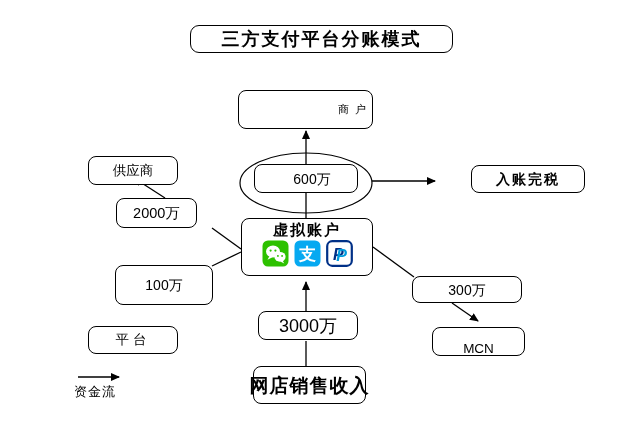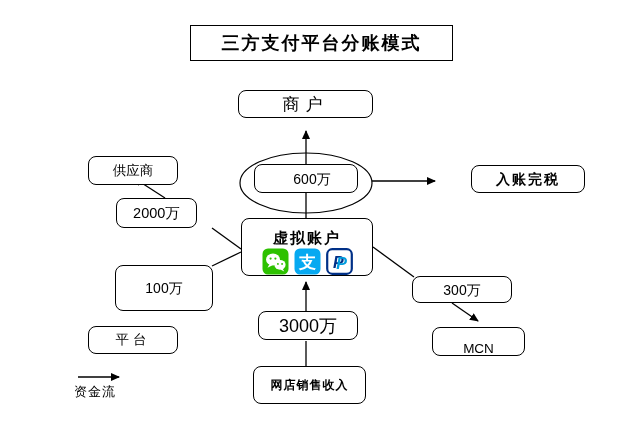--- a/index.html
+++ b/index.html
@@ -8,38 +8,38 @@
     font-family:"Liberation Sans","DejaVu Sans",sans-serif; color:#000;
     overflow:hidden;
   }
   svg.edge-layer { position:absolute; left:0; top:0; z-index:1; }
   .node {
     position:absolute; z-index:2; box-sizing:border-box;
     background:#fff; border:1.4px solid #000; border-radius:8px;
     display:flex; align-items:center; justify-content:center;
     font-size:14px; line-height:1; white-space:nowrap;
   }
-  .title-box   { left:190px; top:25px;  width:263px; height:36px;
-                 border-width:1.6px; border-radius:0;
+  .title-box   { left:190px; top:25px;  width:263px; height:28px;
+                 border-width:1.6px; border-radius:9px;
                  font-size:18px; font-weight:bold; letter-spacing:2px; }
-  .merchant    { left:238px; top:90px;  width:135px; height:28px; font-size:17px; letter-spacing:6px; }
+  .merchant    { left:238px; top:90px;  width:135px; height:39px; font-size:11px; letter-spacing:6px;justify-content:flex-end; }
   .supplier    { left:88px;  top:144px; width:90px;  height:29px; font-size:13.5px;margin-top:12px; }
   .amt600      { left:254px; top:164px; width:104px; height:29px;padding-left:12px; }
   .tax         { left:439px; top:165px; width:114px; height:28px; font-weight:bold; letter-spacing:2px;margin-left:32px; }
   .amt2000     { left:116px; top:198px; width:81px;  height:30px; font-size:14.5px;text-align:center; }
   .virtual     { left:241px; top:218px; width:132px; height:58px;
-                 flex-direction:column; justify-content:flex-end; padding-top:3px; }
+                 flex-direction:column; justify-content:flex-start; padding-top:3px; }
   .virtual .vtitle { font-size:15px; font-weight:bold; letter-spacing:2px; }
   .icon-row    { display:flex; gap:5px; margin-top:3px; }
-  .amt100      { left:115px; top:265px; width:98px;  height:46px; }
+  .amt100      { left:115px; top:265px; width:98px;  height:40px; }
   .platform    { left:88px;  top:310px; width:90px;  height:28px; font-size:13.5px; letter-spacing:4px;margin-top:16px; }
-  .amt300      { left:412px; top:276px; width:100px;  height:27px; }
+  .amt300      { left:412px; top:276px; width:110px;  height:27px; }
   .mcn         { left:432px; top:327px; width:93px;  height:29px; font-size:13.5px;align-items:flex-end; }
   .amt3000     { left:258px; top:311px; width:100px; height:29px; font-size:18px; }
-  .income      { left:253px; top:366px; width:113px; height:38px; font-size:12px; font-weight:bold; letter-spacing:1px; }
+  .income      { left:253px; top:366px; width:113px; height:38px; font-size:19px; font-weight:bold; letter-spacing:1px; }
   .legend-label{ position:absolute; left:74px; top:383px; z-index:2;
                  font-size:13px; letter-spacing:1px; }
 </style>
 </head>
 <body>
 
 <div class="canvas">
 
   <svg class="edge-layer" width="632" height="428" viewBox="0 0 632 428">
     <defs>

